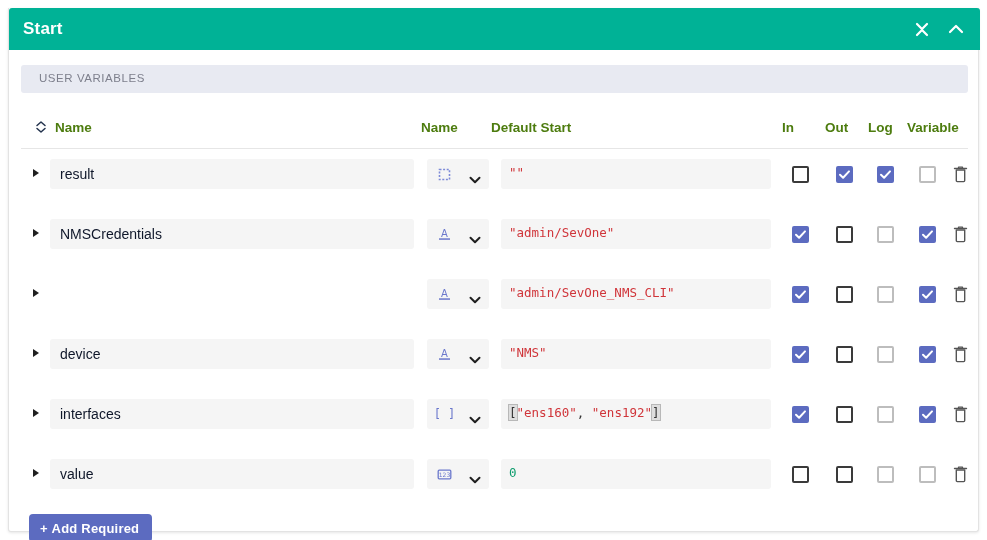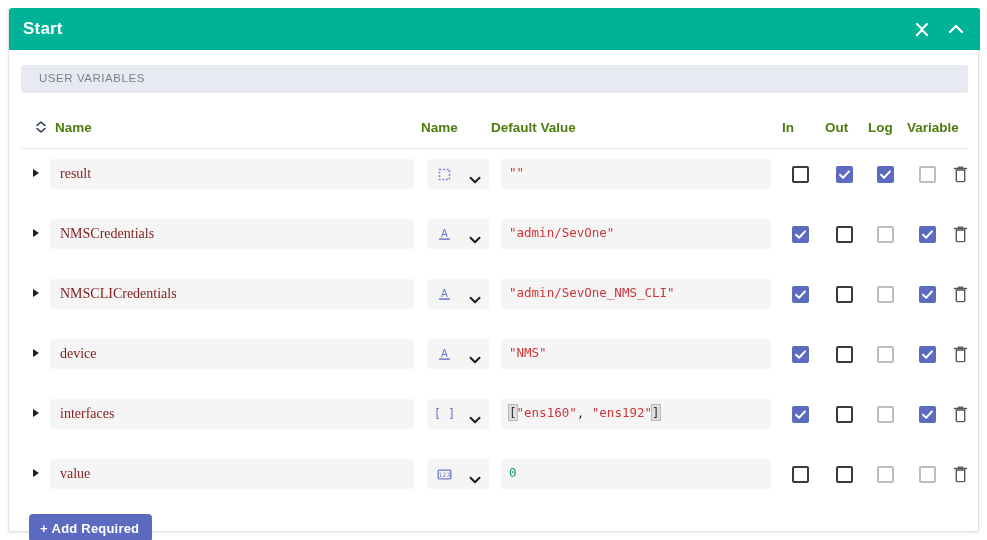--- a/index.html
+++ b/index.html
@@ -143,23 +143,23 @@
     position: absolute;
     left: 41px;
     top: 5px;
     width: 364px;
     height: 30px;
     background: #f5f5f5;
     border: none;
     border-radius: 3px;
     box-sizing: border-box;
     padding: 0 10px;
-    font-family: Liberation Serif, serif;
+    font-family: Liberation Sans, sans-serif;
     font-size: 14px;
-    color: #7f1d1d;
+    color: #0f172a;
     outline: none;
   }
 
   .type-select {
     position: absolute;
     left: 418px;
     top: 5px;
     width: 62px;
     height: 30px;
     background: #f5f5f5;
@@ -291,21 +291,21 @@
 
   <div class="colhead">
     <span class="sort-icon">
       <svg width="14" height="14" viewBox="0 0 14 14">
         <path d="M3 5.5 L7 2 L11 5.5" fill="none" stroke="#23334d" stroke-width="1.5" stroke-linecap="round" stroke-linejoin="round"></path>
         <path d="M3 8.5 L7 12 L11 8.5" fill="none" stroke="#23334d" stroke-width="1.5" stroke-linecap="round" stroke-linejoin="round"></path>
       </svg>
     </span>
     <span class="ch ch-name">Name</span>
     <span class="ch ch-type">Name</span>
-    <span class="ch ch-default">Default Value</span>
+    <span class="ch ch-default">Default Start</span>
     <span class="ch ch-in">In</span>
     <span class="ch ch-out">Out</span>
     <span class="ch ch-log">Log</span>
     <span class="ch ch-req">Variable</span>
   </div>
   <div class="hrule"></div>
 
   <div class="rows" id="rows-container">
       <div class="row" style="top: 146px;">
         <div class="expander"></div>
@@ -363,21 +363,20 @@
           </svg>
         </div>
         <div class="trash"><svg width="17" height="19" viewBox="0 0 17 19">
             <path d="M2.5 3.5 H14.5" stroke="#555" stroke-width="1.4" stroke-linecap="round"></path>
             <path d="M6.5 3.2 V2.2 H10.5 V3.2" fill="none" stroke="#555" stroke-width="1.3" stroke-linecap="round" stroke-linejoin="round"></path>
             <path d="M4.3 5 H12.7 V15.6 A1 1 0 0 1 11.7 16.6 H5.3 A1 1 0 0 1 4.3 15.6 Z" fill="none" stroke="#555" stroke-width="1.4" stroke-linejoin="round"></path>
           </svg></div>
       </div>
       <div class="row" style="top: 266px;">
         <div class="expander"></div>
-        <input class="name-field" type="text" value="NMSCLICredentials" style="">
         <div class="type-select">
           <span class="type-icon"><svg width="17" height="17" viewBox="0 0 17 17">
               <text x="8.5" y="11" font-family="DejaVu Sans, sans-serif" font-size="10" fill="#6b78cc" text-anchor="middle">A</text>
               <rect x="3" y="12.3" width="11" height="1.5" fill="#6b78cc"></rect>
             </svg></span>
           <span class="type-caret"><svg width="12" height="8" viewBox="0 0 12 8">
               <path d="M1.5 1.8 L6 6.2 L10.5 1.8" fill="none" stroke="#1f1f1f" stroke-width="2" stroke-linecap="round" stroke-linejoin="round"></path>
             </svg></span>
         </div>
         <div class="value-field"><span class="tok-str">"admin/SevOne_NMS_CLI"</span></div>

